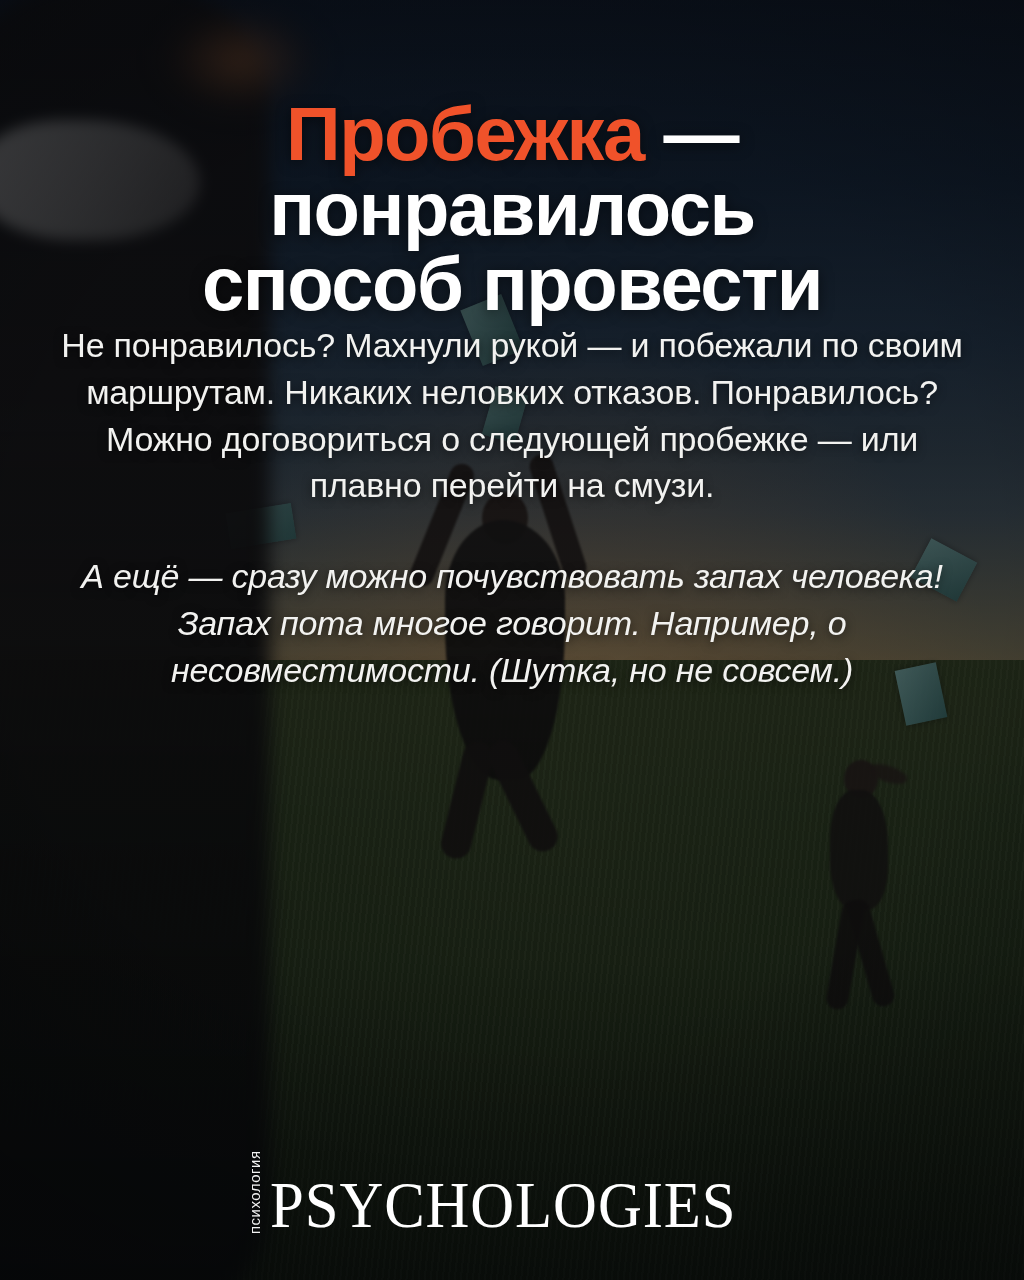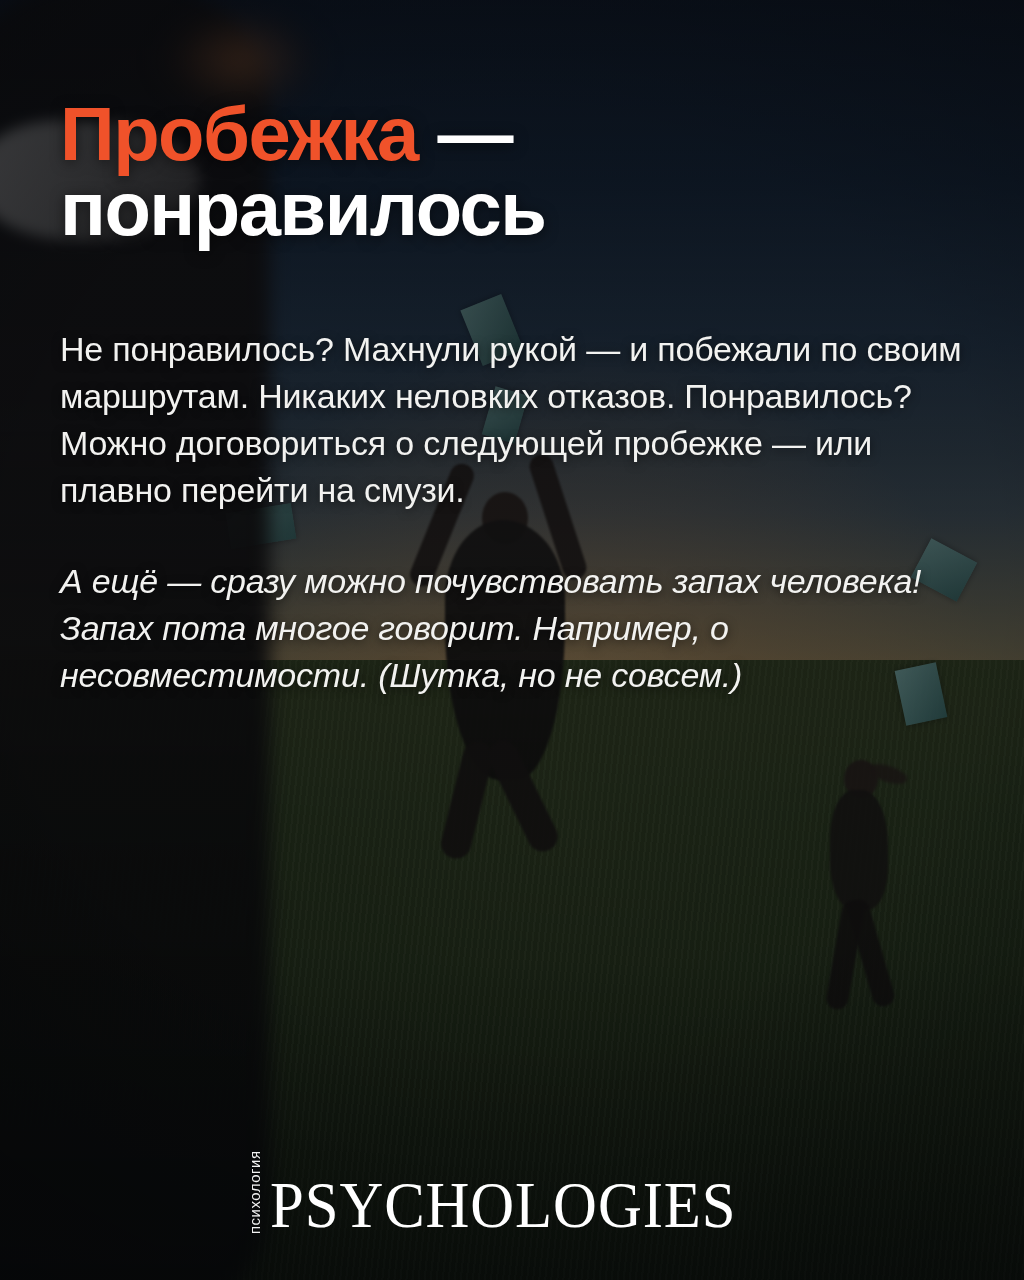--- a/index.html
+++ b/index.html
@@ -7,20 +7,21 @@
     padding: 0;
     background: #000;
   }
   .poster {
     position: relative;
     width: 1024px;
     height: 1280px;
     overflow: hidden;
     font-family: "Liberation Sans", sans-serif;
     background: #0d0f12;
+    text-align: center;
   }
 
   
   .bg {
     position: absolute;
     inset: 0;
     background:
       
       radial-gradient(closest-side at 56% 63%, rgba(255,196,120,0.55) 0%, rgba(255,170,90,0.22) 45%, rgba(255,150,70,0.0) 100%),
       
@@ -237,21 +238,21 @@
   }
 
   .body-text {
     margin: 0;
     color: #f2f2f0;
     font-size: 34px;
     line-height: 1.38;
     letter-spacing: -0.2px;
     text-shadow: 0 2px 10px rgba(0,0,0,0.6);
   }
-  .para-1 { margin-top: 80px; }
+  .para-1 { }
   .para-2 { margin-top: 44px; font-style: italic; }
 
   
   .logo-wrap {
     position: absolute;
     left: 0; right: 0;
     bottom: 46px;
     display: flex;
     align-items: flex-end;
     justify-content: center;
@@ -321,20 +322,21 @@
   <div class="scrim"></div>
 
   <div class="content">
 
     <h1 class="headline">
       <span class="headline-line">
         <span class="accent">Пробежка</span>
         <span class="dash">—</span>
       </span>
       <span class="headline-line">понравилось</span>
+      <span class="headline-line">способ провести</span>
     </h1>
 
     <p class="body-text para-1">Не понравилось? Махнули рукой — и побежали по своим маршрутам. Никаких неловких отказов. Понравилось? Можно договориться о следующей пробежке — или плавно перейти на смузи.</p>
     <p class="body-text para-2">А ещё — сразу можно почувствовать запах человека! Запах пота многое говорит. Например, о несовместимости. (Шутка, но не совсем.)</p>
 
     <div class="logo-wrap">
       <span class="logo-kicker">психология</span>
       <span class="logo-main">PSYCHOLOGIES</span>
     </div>
 

